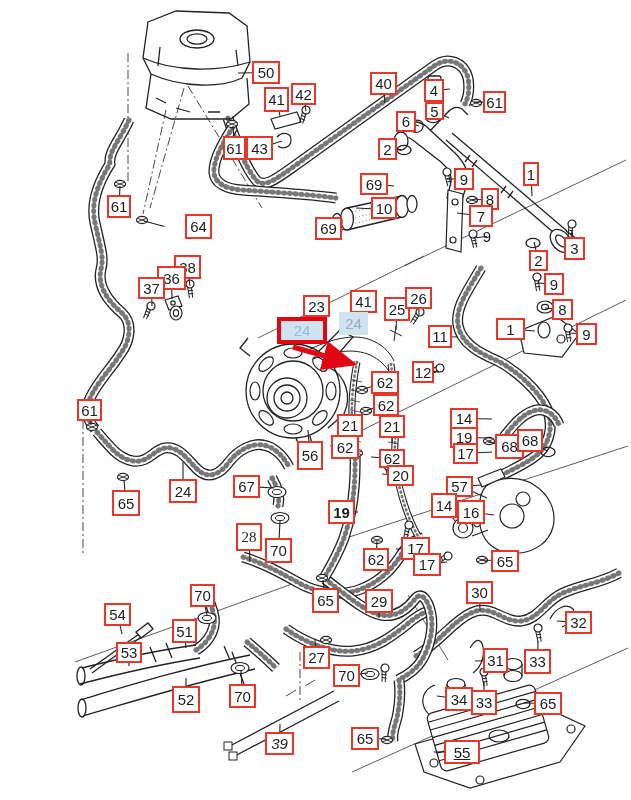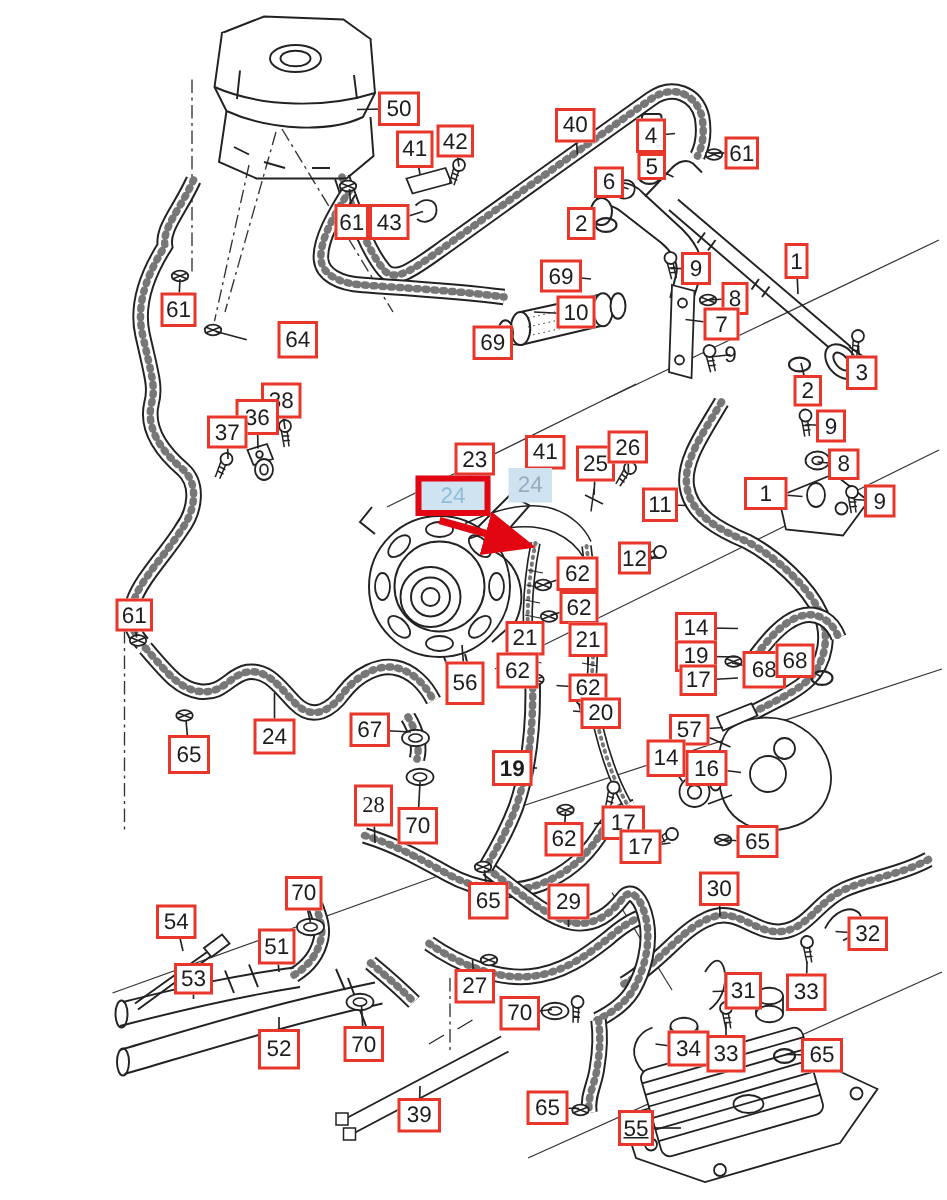--- a/index.html
+++ b/index.html
@@ -479,22 +479,22 @@
       <div class="callout" style="left: 303px; top: 646px; width: 27px; height: 23px;">27</div>
       <div class="callout" style="left: 483px; top: 648px; width: 25px; height: 25px;">31</div>
       <div class="callout" style="left: 524px; top: 649px; width: 27px; height: 25px;">33</div>
       <div class="callout" style="left: 333px; top: 664px; width: 27px; height: 23px;">70</div>
       <div class="callout" style="left: 172px; top: 686px; width: 28px; height: 27px;">52</div>
       <div class="callout" style="left: 229px; top: 684px; width: 27px; height: 24px;">70</div>
       <div class="callout" style="left: 445px; top: 687px; width: 28px; height: 24px;">34</div>
       <div class="callout" style="left: 471px; top: 690px; width: 26px; height: 25px;">33</div>
       <div class="callout" style="left: 534px; top: 692px; width: 28px; height: 23px;">65</div>
       <div class="callout" style="left: 351px; top: 727px; width: 28px; height: 23px;">65</div>
-      <div class="callout" style="left: 265px; top: 732px; width: 29px; height: 23px;">39</div>
-      <div class="callout" style="left: 412px; top: 740px; width: 24px; height: 24px; text-decoration: underline;">55</div>
+      <div class="callout" style="left: 265px; top: 732px; width: 29px; height: 23px; font-style: italic;">39</div>
+      <div class="callout" style="left: 444px; top: 740px; width: 36px; height: 24px; text-decoration: underline;">55</div>
     </div>
 
   <svg id="top" width="631" height="800" viewBox="0 0 631 800">
     <defs>
       <marker id="ah" markerWidth="7" markerHeight="7" refX="4" refY="3" orient="auto">
         <path d="M0,0 L7,3 L0,6 Z" fill="#e20613"></path>
       </marker>
     </defs>
     <line id="arrowline" stroke="#e20613" stroke-width="5" marker-end="url(#ah)" x1="293" y1="347" x2="343" y2="361"></line>
   </svg>

